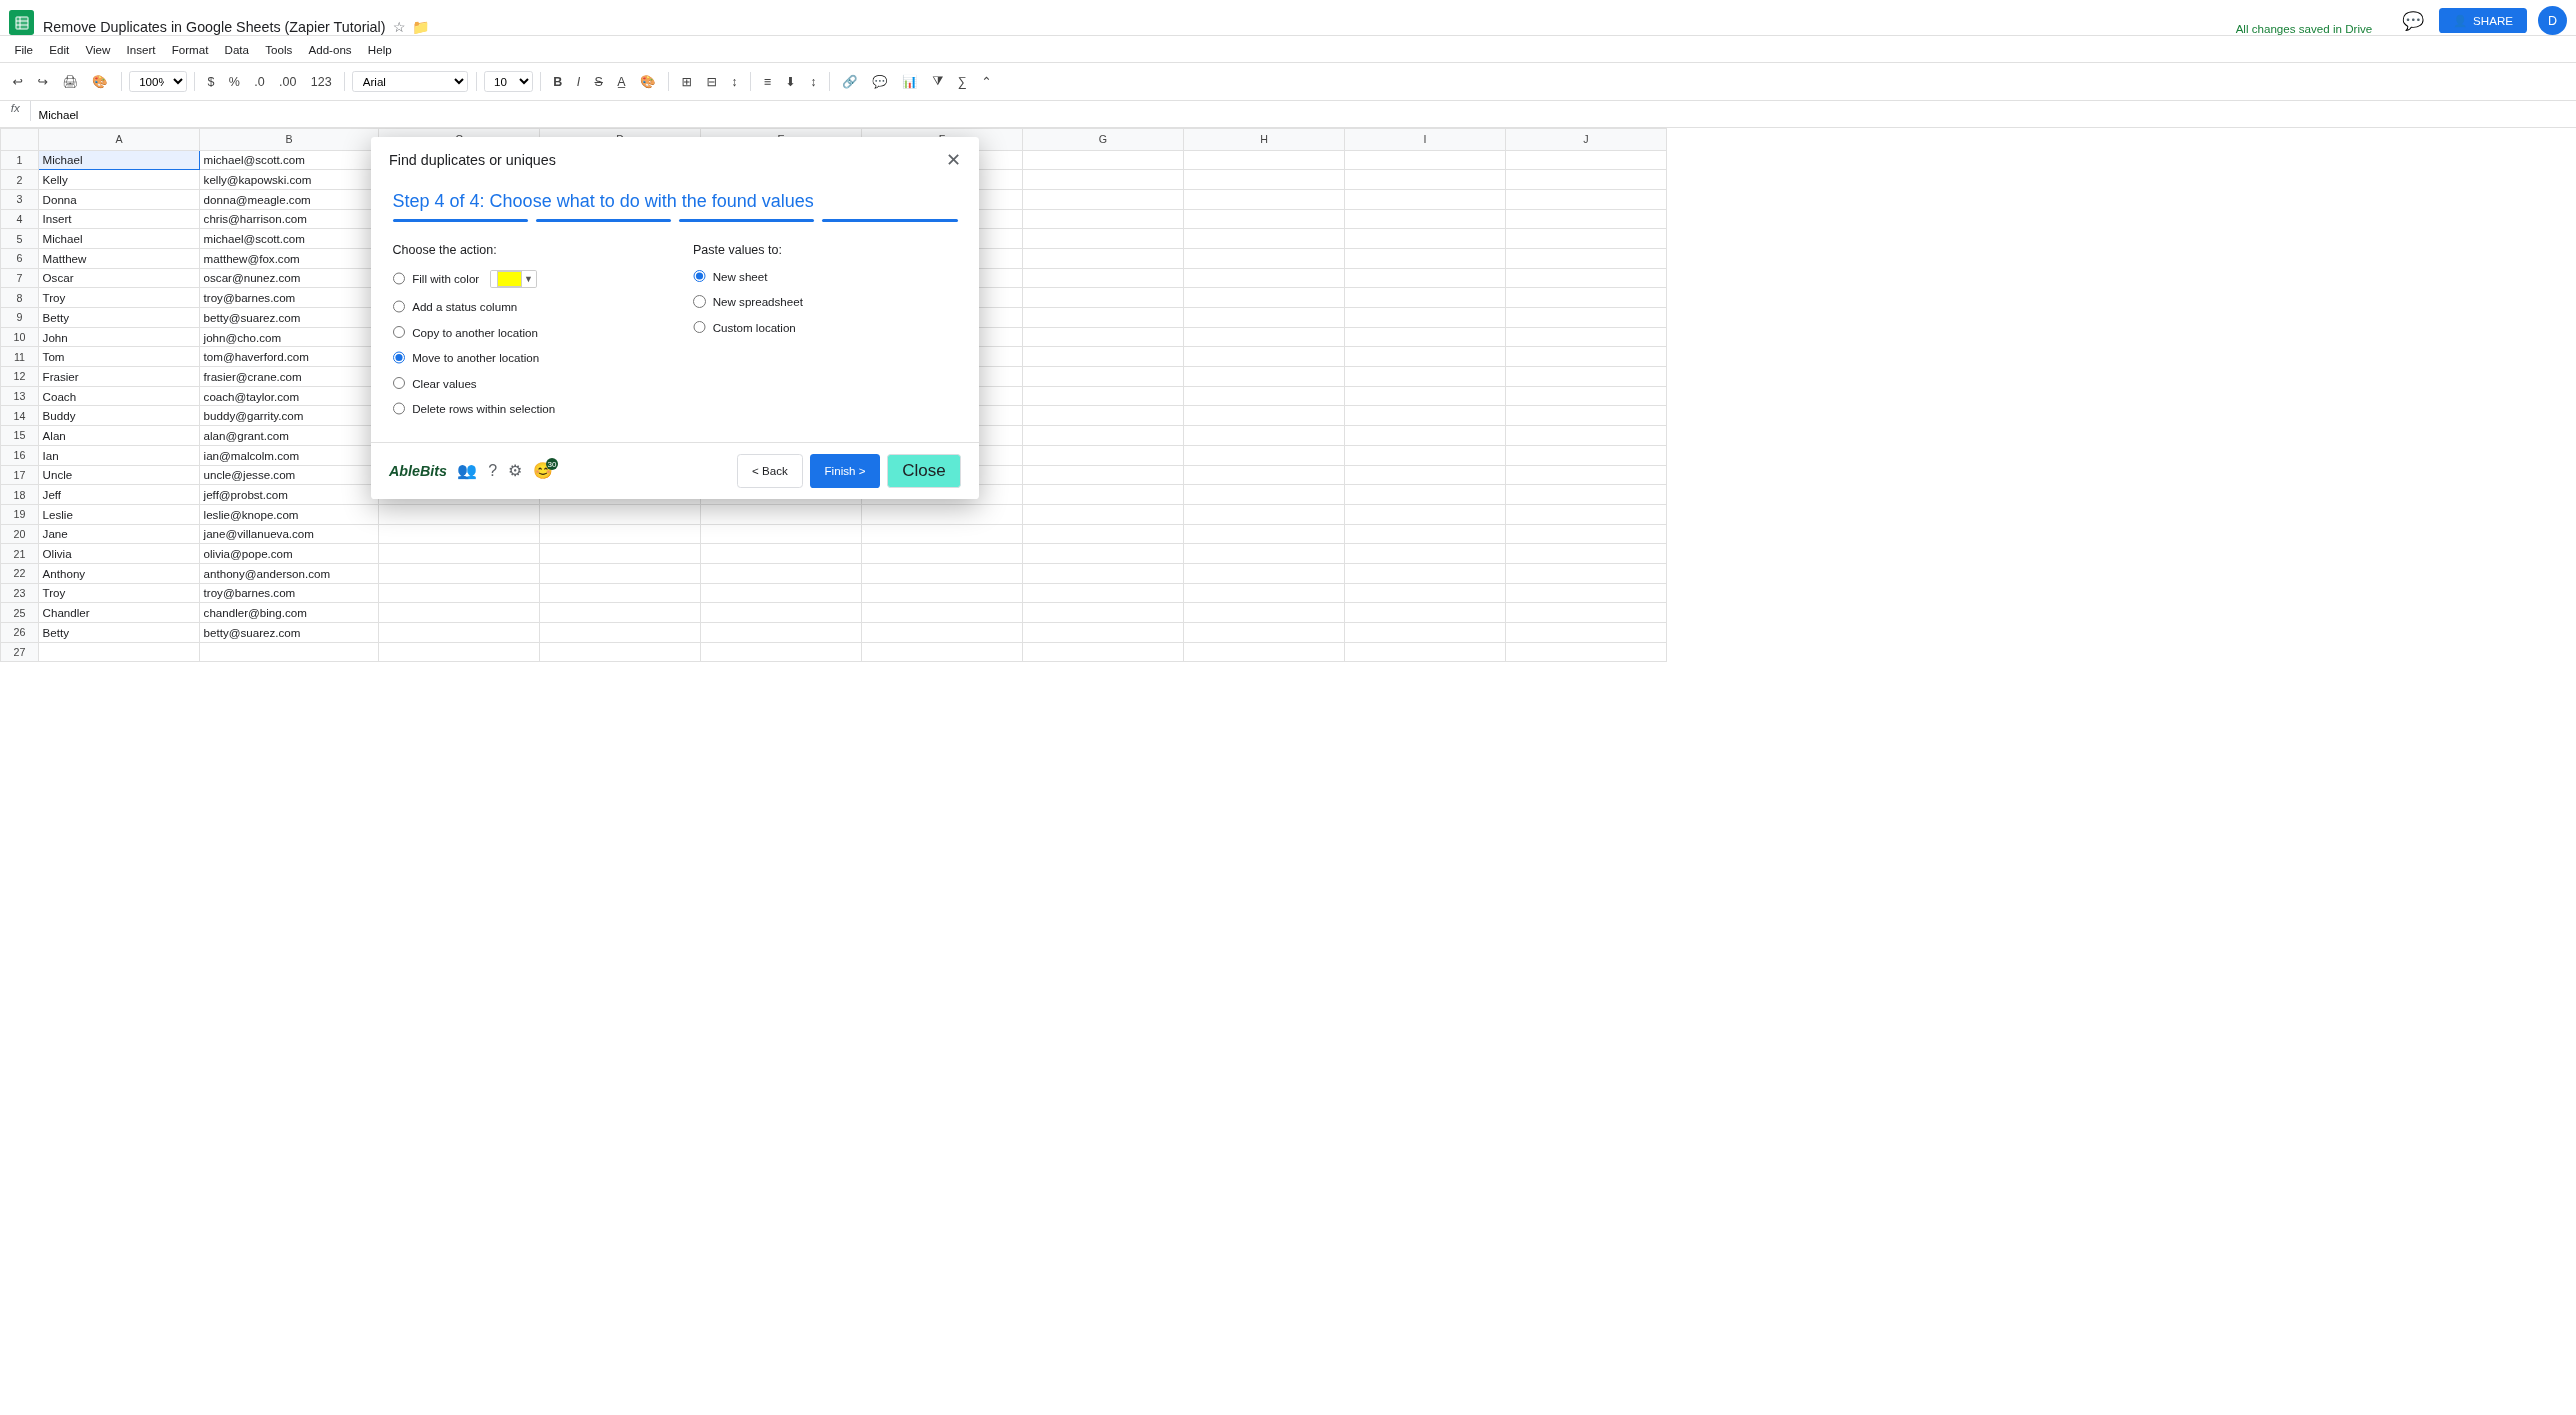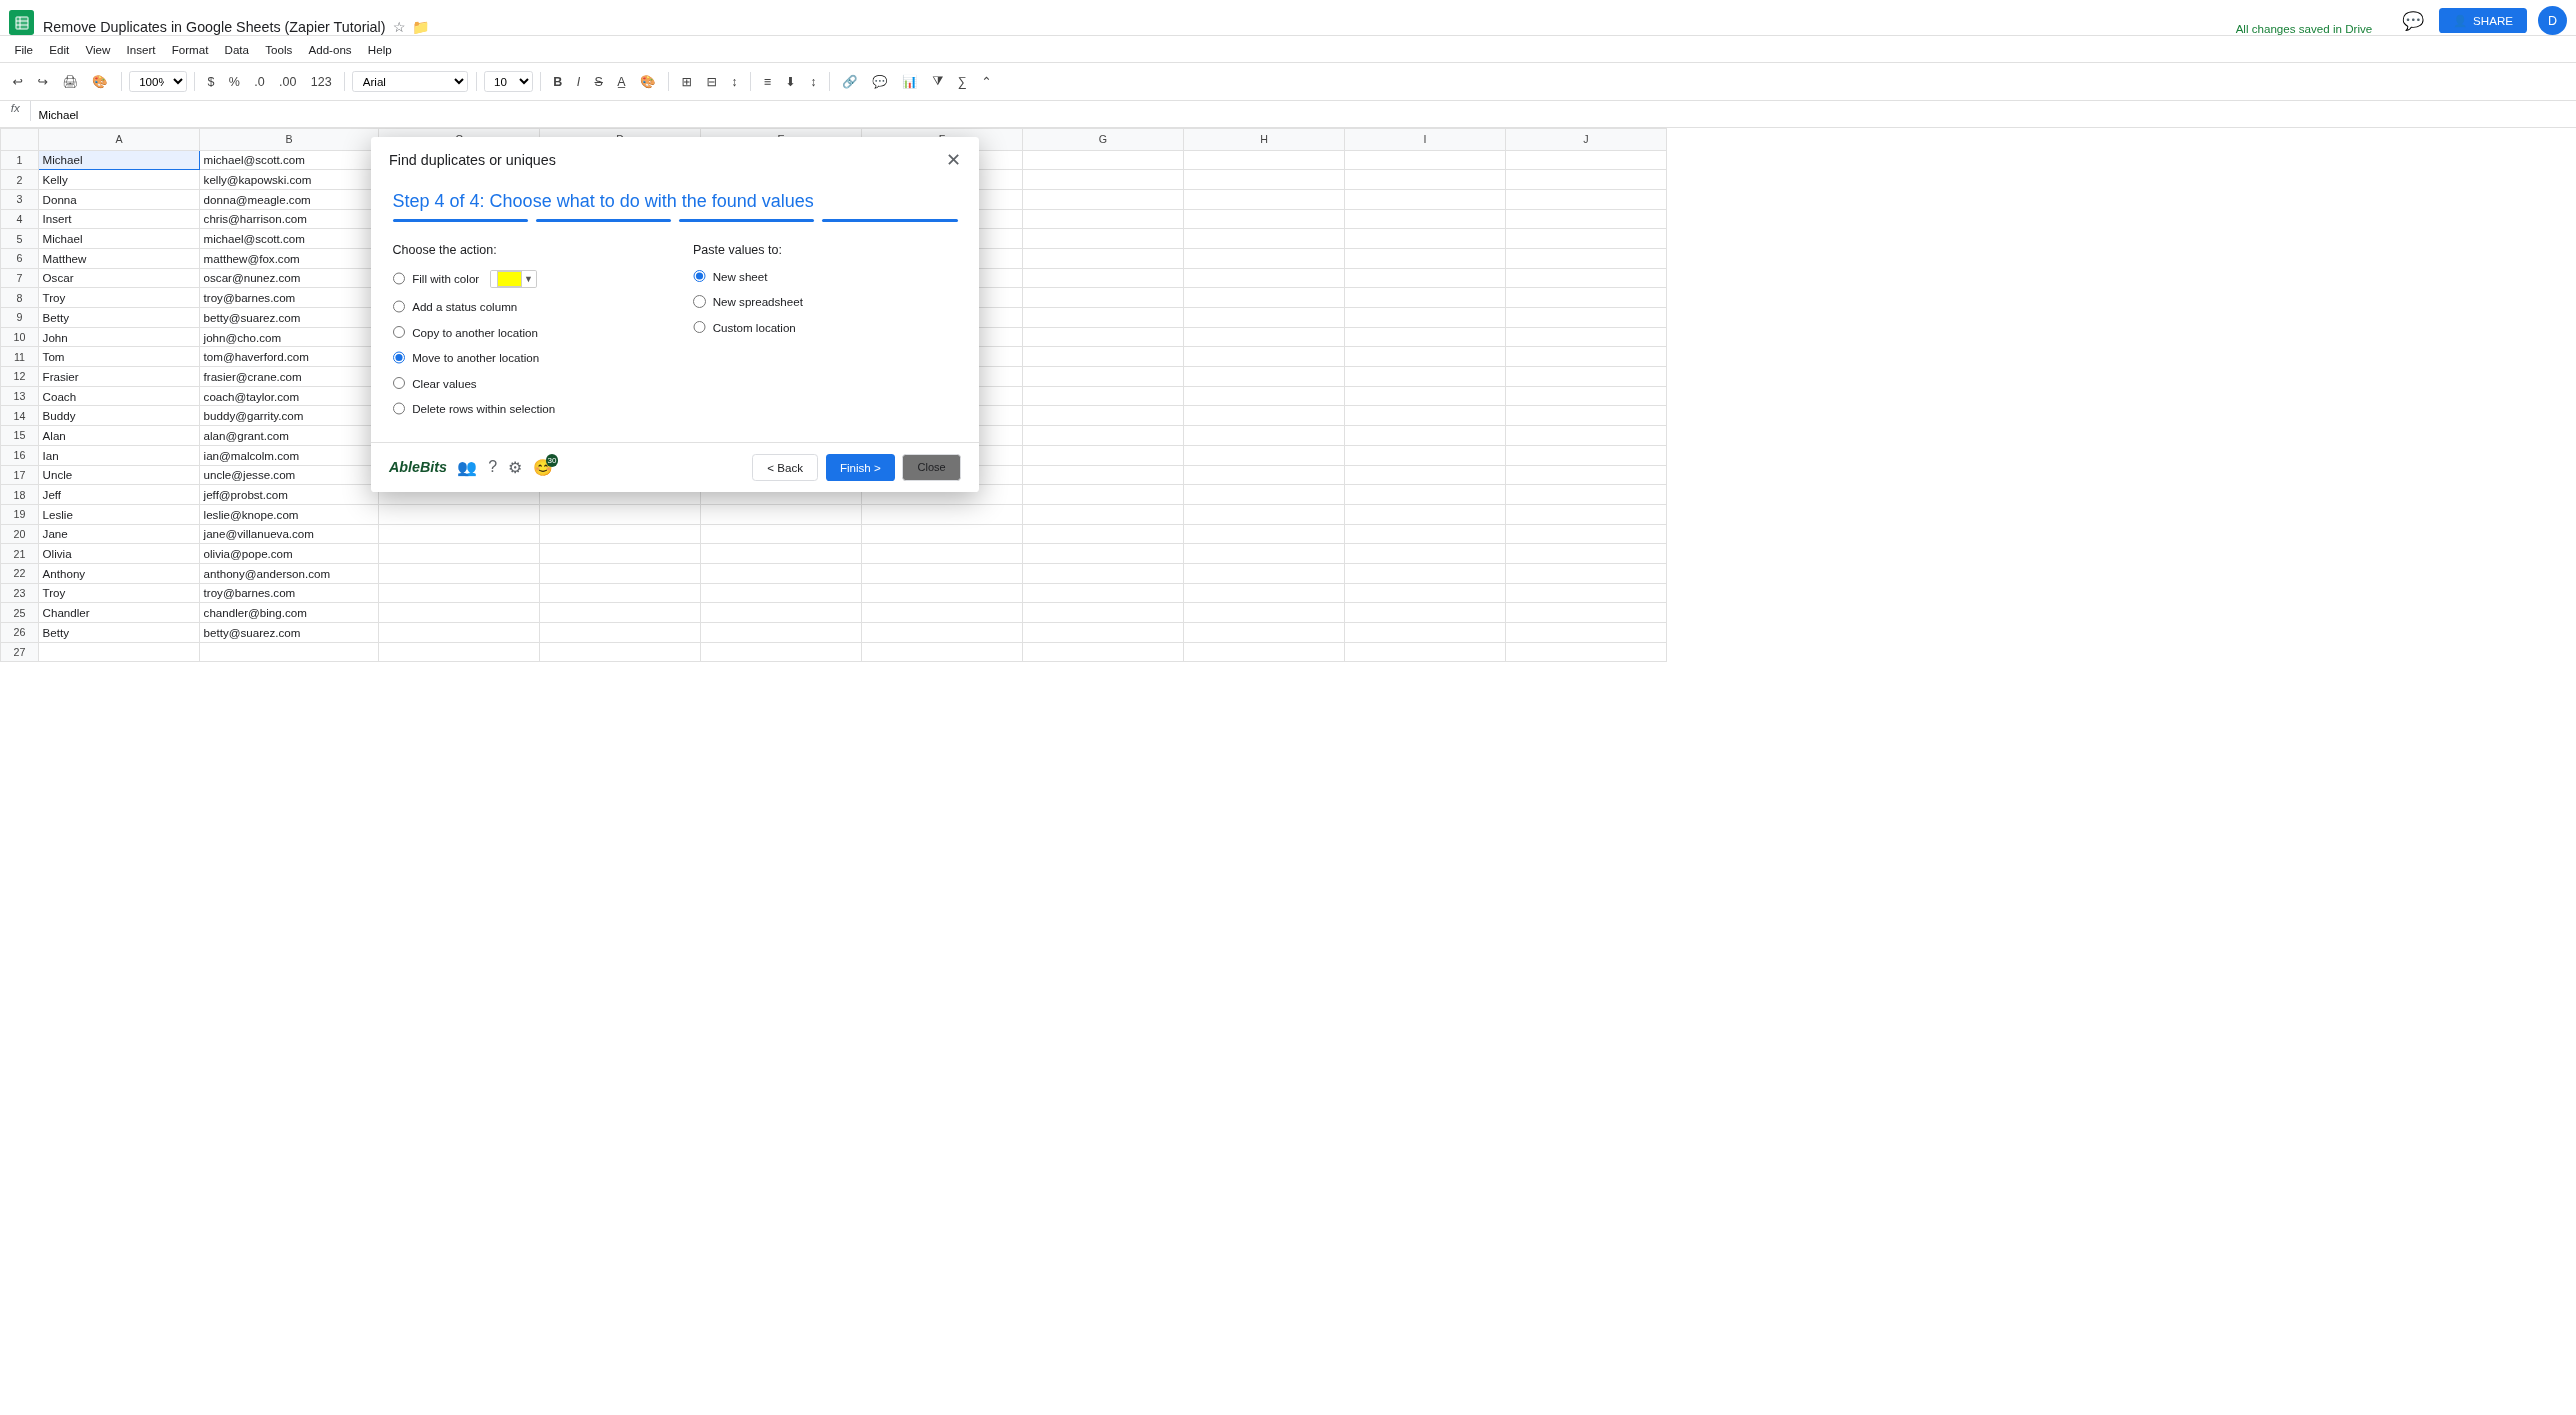--- a/index.html
+++ b/index.html
@@ -360,25 +360,25 @@
       background: #1a73e8;
       color: #fff;
       border: none;
       border-radius: 3.6px;
       padding: 6.3px 14.3px;
       font-size: 11.6px;
       cursor: pointer;
     }
     .btn-close-footer {
       border: 0.9px solid #dadce0;
-      background: #737373;
+      background: #5eead4;
       color: #202124;
       border-radius: 3.6px;
       padding: 6.3px 14.3px;
-      font-size: 11px;
+      font-size: 17px;
       cursor: pointer;
     }
   </style>
 </head>
 <body>
 
 <div class="top-bar">
   <div class="app-icon">
     <svg viewBox="0 0 24 24" fill="white">
       <rect x="3" y="3" width="18" height="18" rx="1" fill="white" opacity="0.2"></rect>

